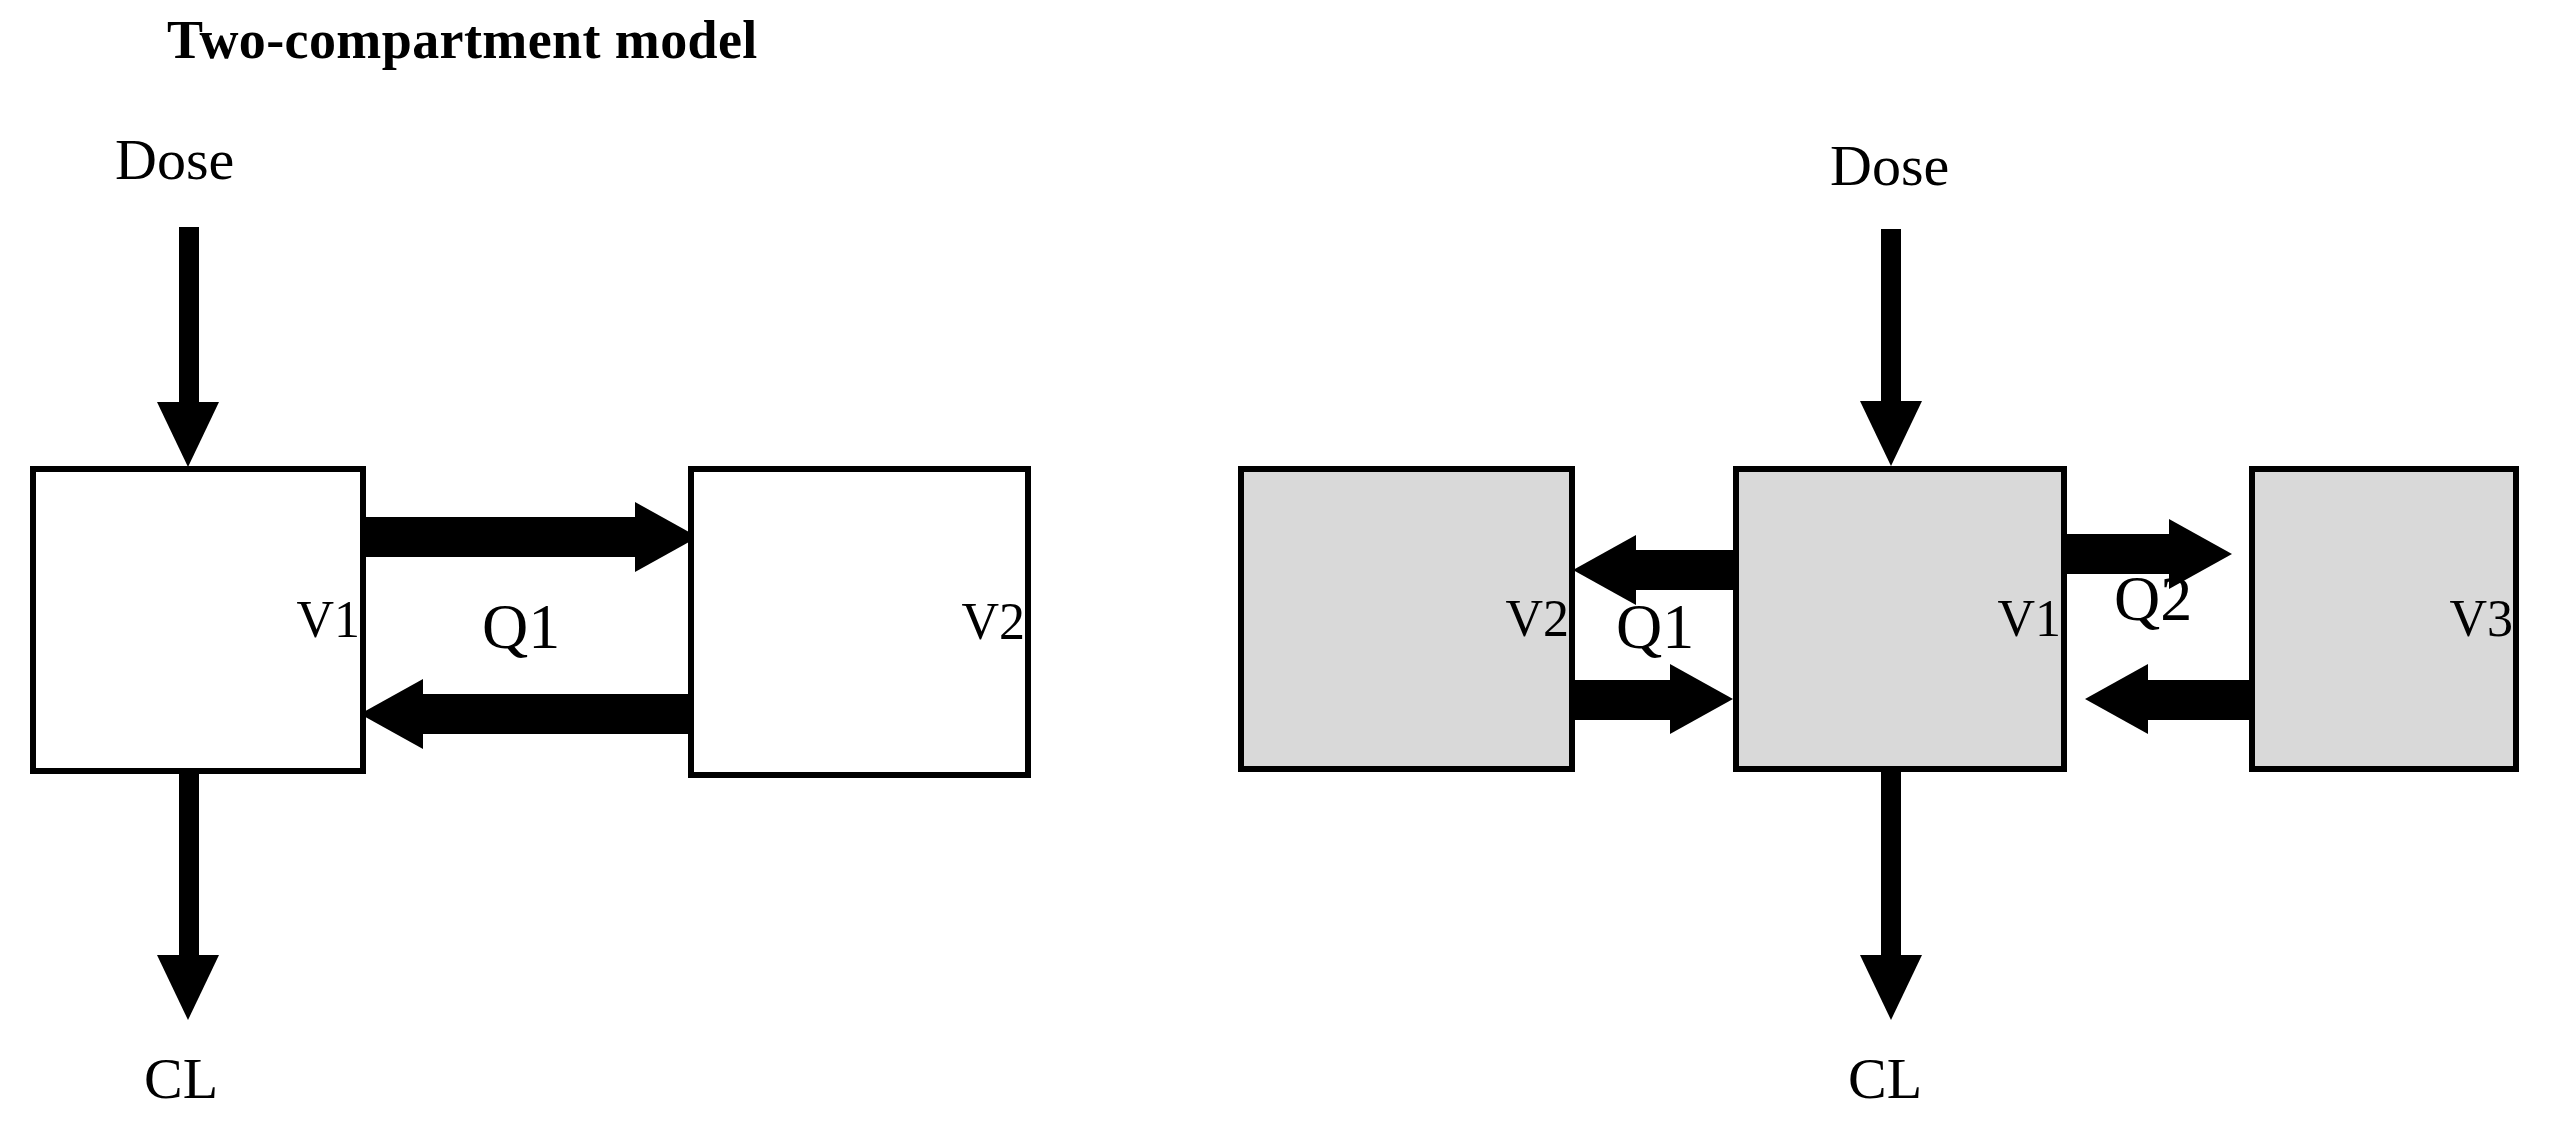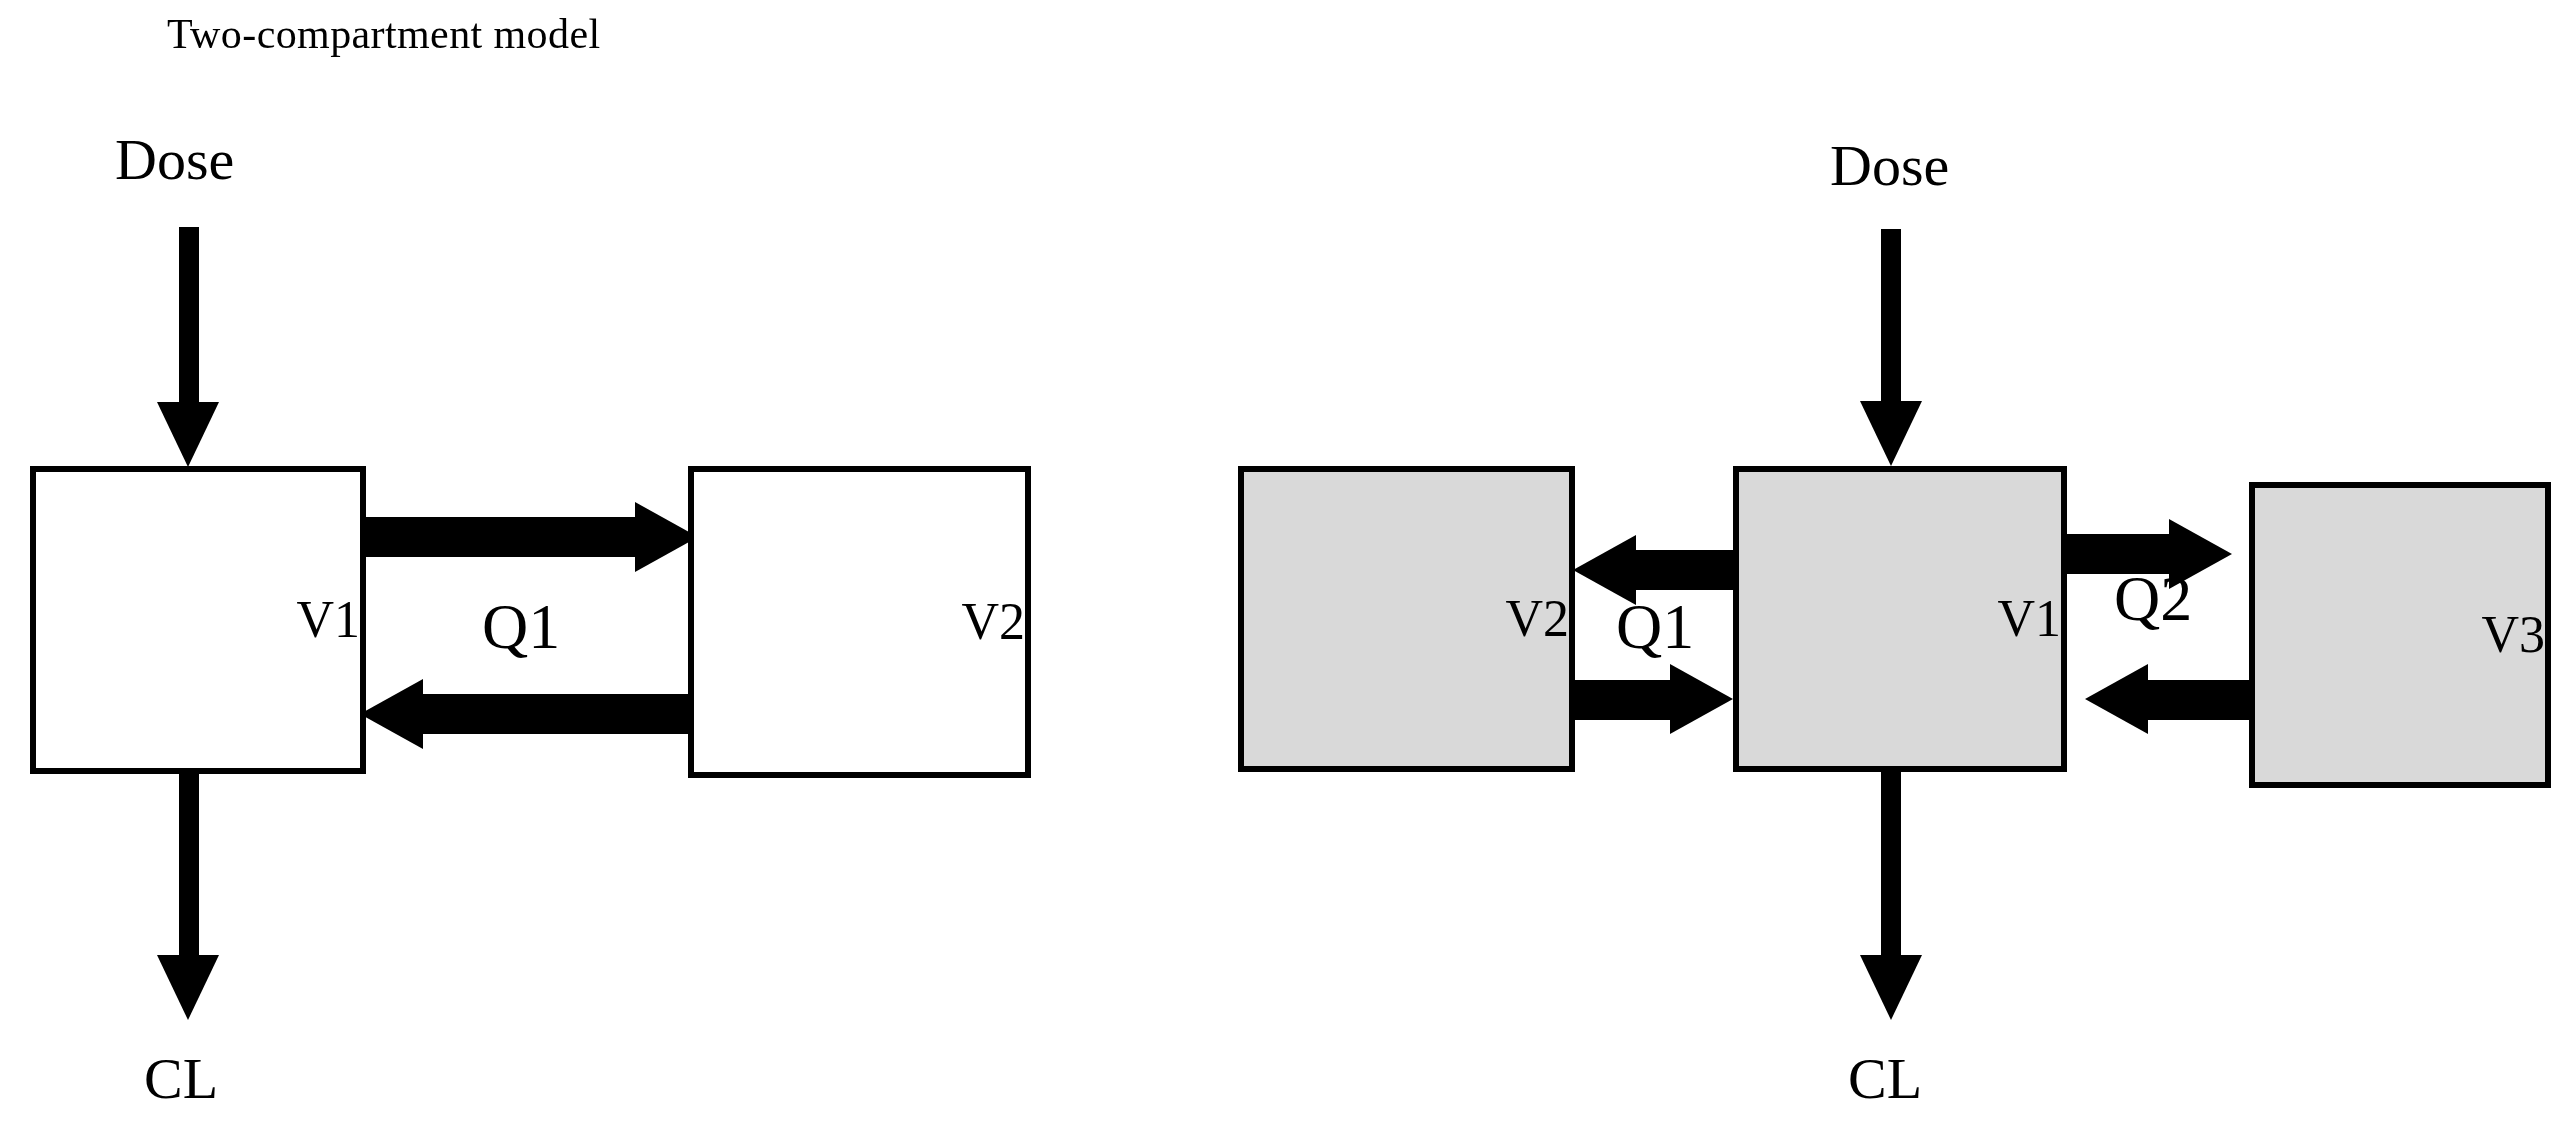--- a/index.html
+++ b/index.html
@@ -1,21 +1,21 @@
 <!DOCTYPE html>
 <html style="font-size:14.4px"><head>
 <meta charset="utf-8">
 <title>Compartment models</title>
 <style>
   html,body{margin:0;padding:0;background:#ffffff;}
   body{width:2576px;height:1128px;position:relative;overflow:hidden;
        font-family:"Liberation Serif","DejaVu Serif",serif;color:#000;}
   .stage{position:absolute;left:0;top:0;width:2576px;height:1128px;}
 
-  .title{position:absolute;font-weight:400;font-size:42px;line-height:1;
+  .title{position:absolute;font-weight:700;font-size:54px;line-height:1;
          white-space:nowrap;letter-spacing:0.4px;}
 
   .node-label{position:absolute;font-size:58px;line-height:1;white-space:nowrap;}
 
   .box{position:absolute;border:6.3px solid #000;box-sizing:border-box;
        display:flex;align-items:center;justify-content:flex-end;}
   .box .box-text{font-size:52px;line-height:1;}
   .box.white{background:#ffffff;}
   .box.gray{background:#d9d9d9;}
 
@@ -104,21 +104,21 @@
     <div class="head right" style="left:2169px;top:519px;"></div>
   </div>
 
   <div>
     <div class="shaft" style="left:2148px;top:680px;width:106px;height:40px;"></div>
     <div class="head left" style="left:2085px;top:664px;"></div>
   </div>
 
   <div class="flow-label" style="left:2114px;top:567px;">Q2</div>
 
-  <div class="box gray" style="left:2249px;top:482px;width:302px;height:306px;">
+  <div class="box gray" style="left:2249px;top:466px;width:270px;height:306px;">
     <span class="box-text">V3</span>
   </div>
 
   <div>
     <div class="shaft" style="left:1881px;top:771px;width:20px;height:185px;"></div>
     <div class="head down" style="left:1860px;top:955px;"></div>
   </div>
 
   <div class="node-label" style="left:1848px;top:1050px;">CL</div>
 

